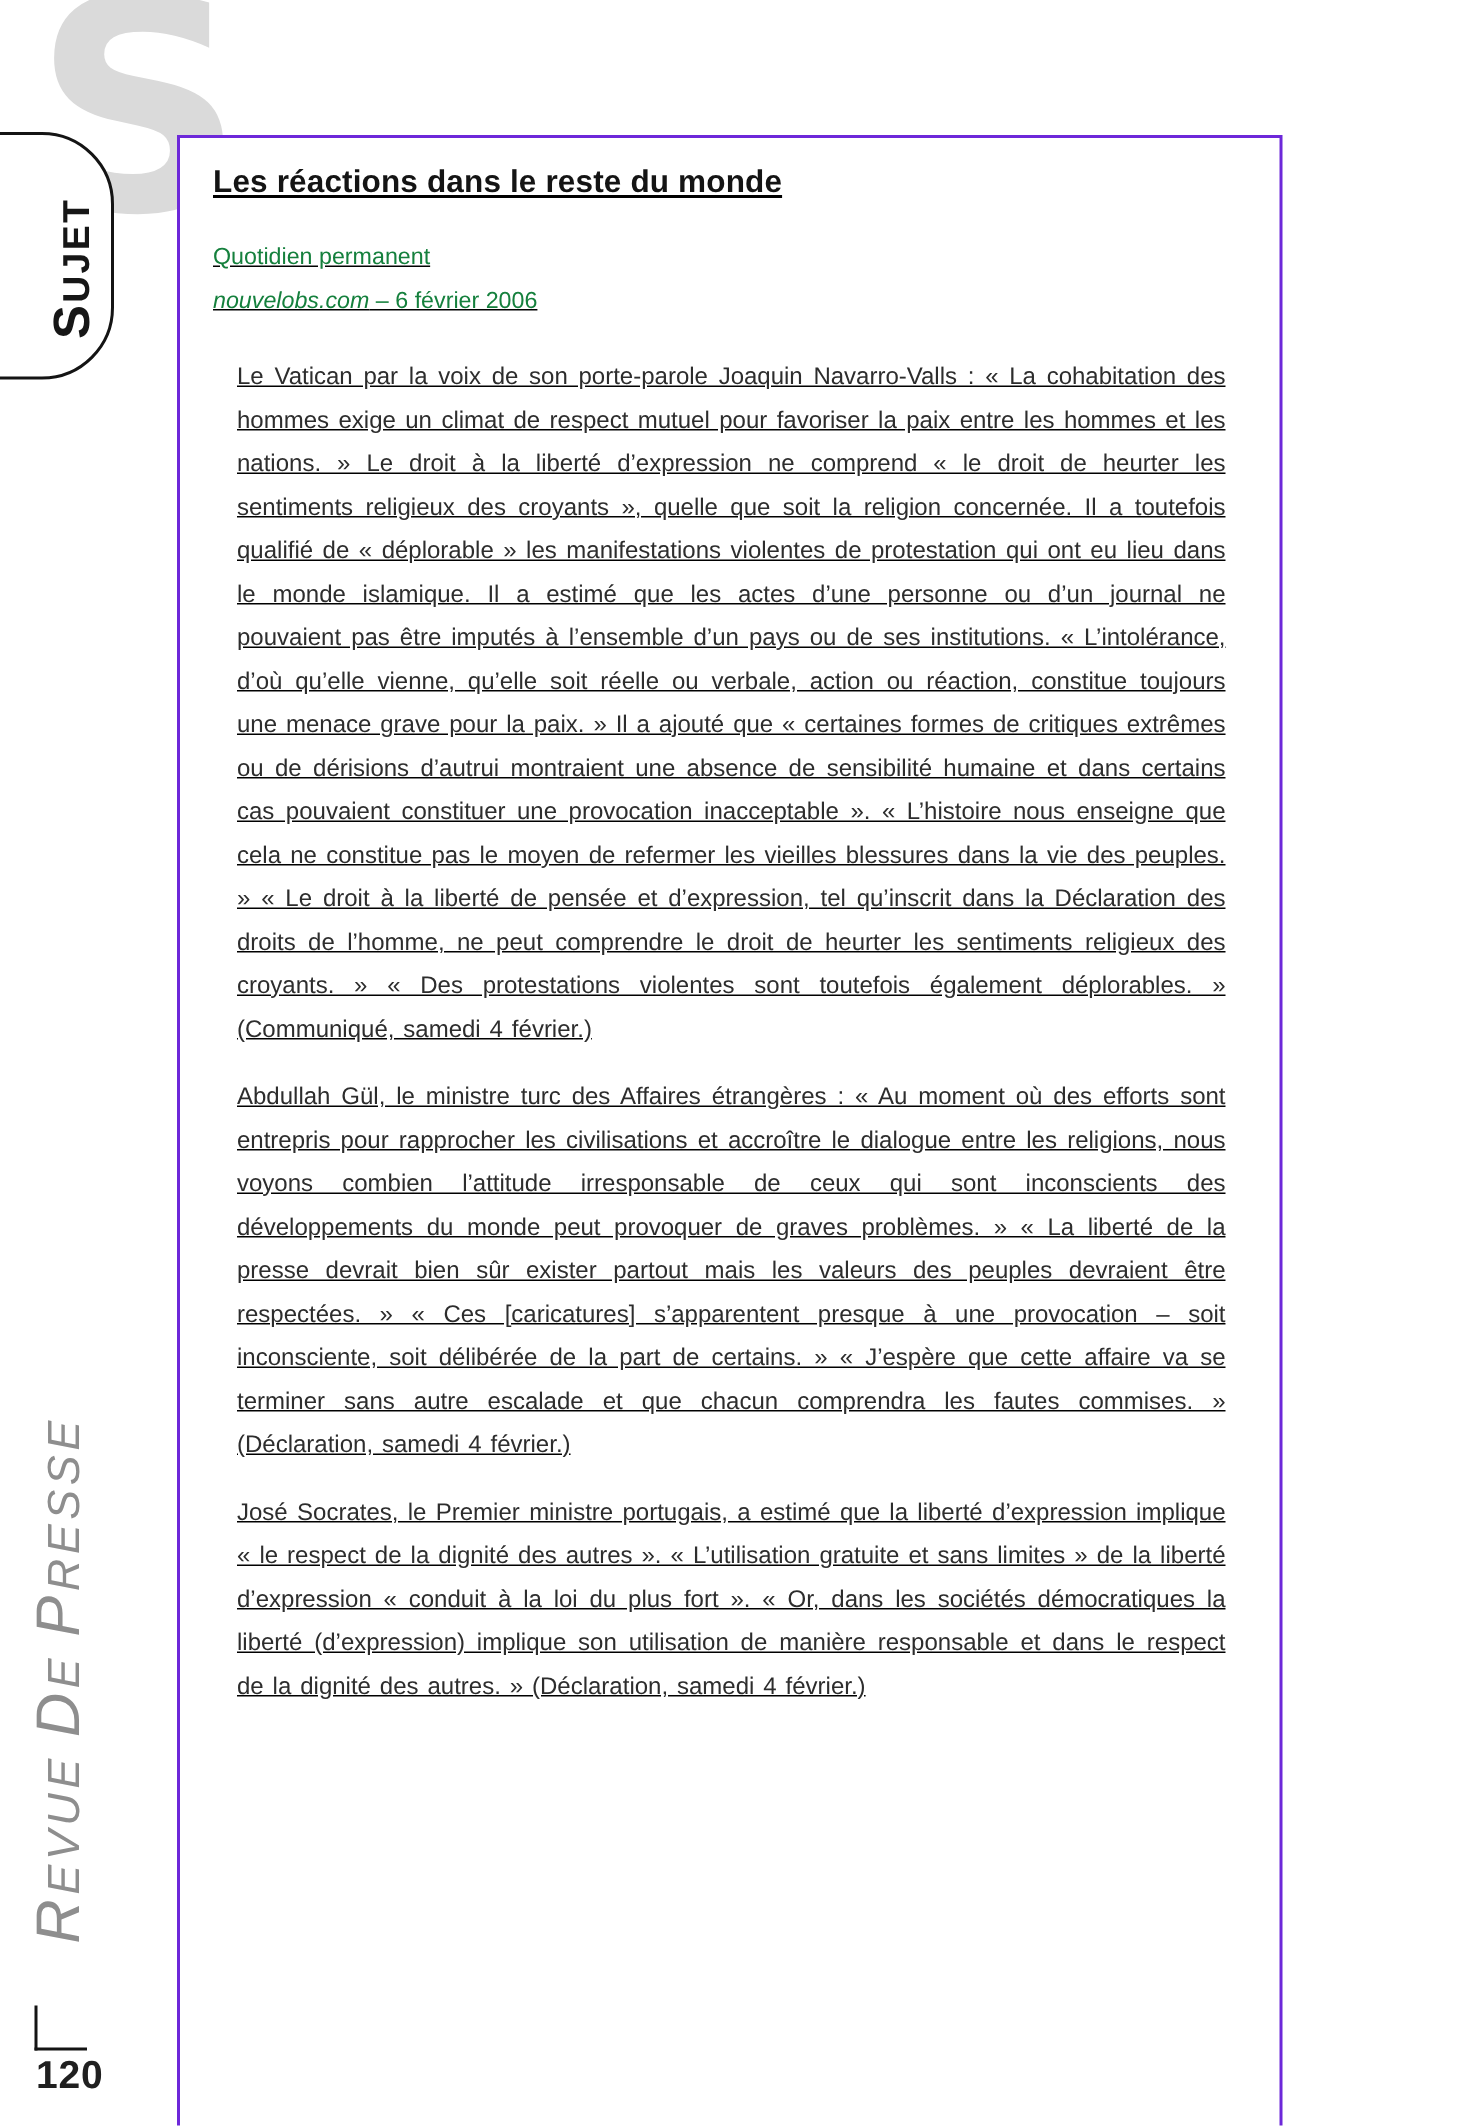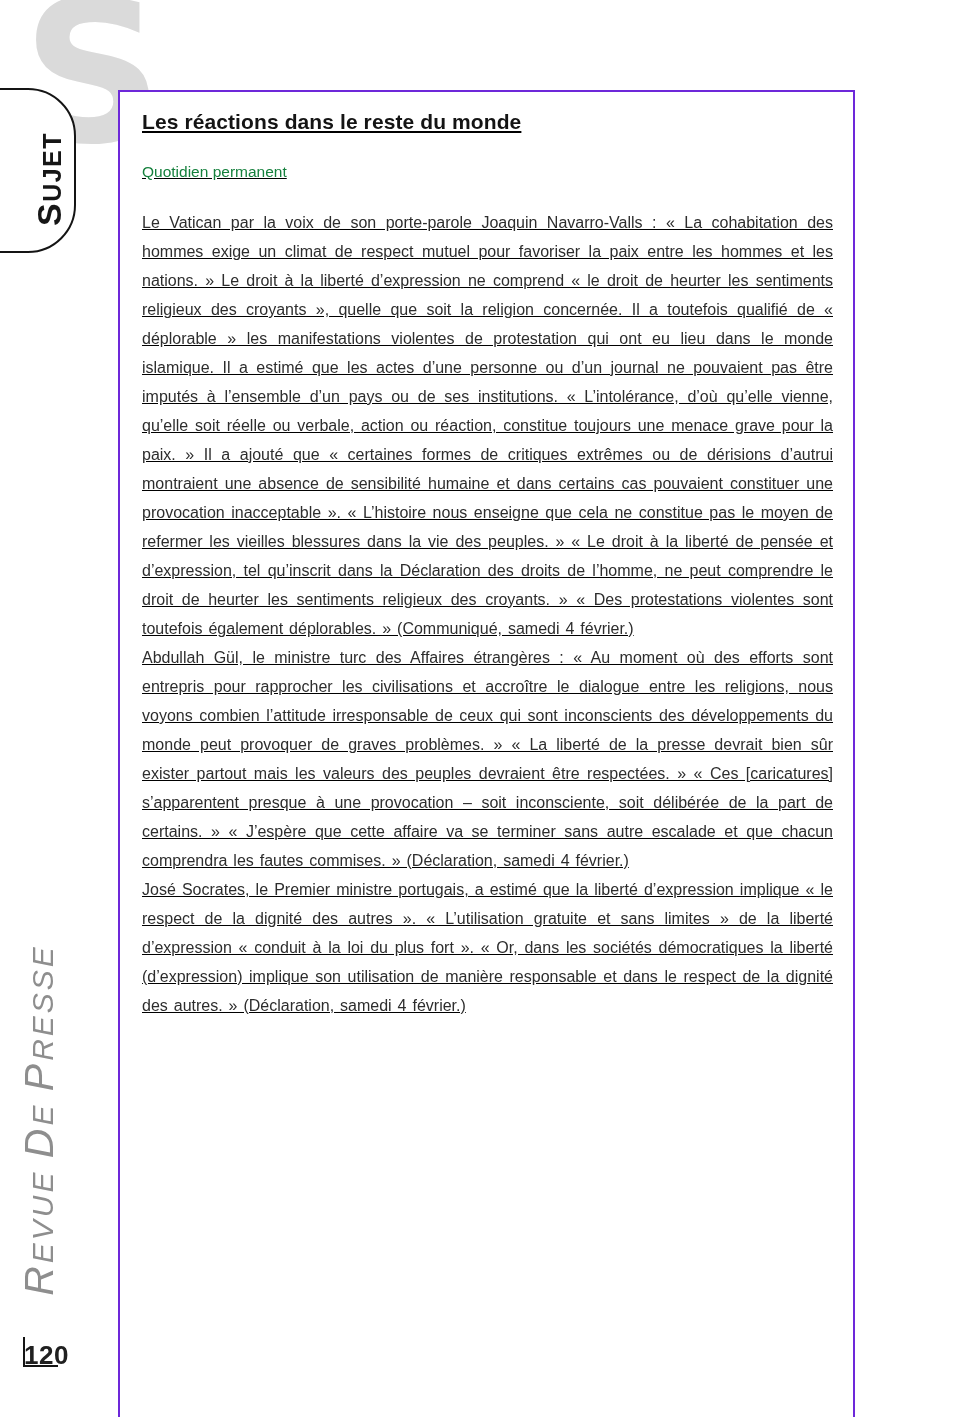--- a/index.html
+++ b/index.html
@@ -51,57 +51,58 @@
     color: #15803d; line-height: 29px;
   }
   .it { font-style: italic; }
   .intro {
     margin: 27px 0 0 0;
     font-weight: bold; font-size: 16.5px; line-height: 32px;
     text-align: justify; color: #1f1f1f; word-spacing: 3px;
   }
   .body-text { margin-top: 22px; }
   .body-text p {
-    margin: 0; font-size: 16px; line-height: 29px;
+    margin: 16px; font-size: 16px; line-height: 29px;
     text-align: justify; color: #2d2d2d; word-spacing: 1.5px;
   }
   .revue {
     position: absolute; left: 39px; top: 1120px;
     transform: translate(-50%, -50%) rotate(-90deg);
     white-space: nowrap;
     color: #8e8e8e; font-style: italic;
     font-size: 30px; letter-spacing: 3px;
     z-index: 1;
   }
   .revue .big { font-size: 41px; }
   .corner-mark {
     position: absolute; left: 23px; top: 1337px;
     width: 33px; height: 28px;
     border-left: 2.5px solid #141414;
     border-bottom: 2.5px solid #141414;
   }
   .page-number {
-    position: absolute; left: 24px; top: 1340px;
+    position: absolute; left: 24px; top: 1368px;
     font-size: 26px; font-weight: bold;
     color: #202020; letter-spacing: 0.5px;
   }
 </style>
 </head>
 <body>
 
 <div class="watermark-s">S</div>
 
 <div class="sujet-tab">
   <div class="sujet-text"><span class="initial">S</span><span>UJET</span></div>
 </div>
 
 <div class="article-box">
   <h1 class="title">Les réactions dans le reste du monde</h1>
   <div class="source">
     <div>Quotidien permanent</div>
+    <div><span class="it">nouvelobs.com</span><span> – 6 février 2006</span></div>
   </div>
   <div class="body-text">
     <p>Le Vatican par la voix de son porte-parole Joaquin Navarro-Valls : « La cohabitation des hommes exige un climat de respect mutuel pour favoriser la paix entre les hommes et les nations. » Le droit à la liberté d’expression ne comprend « le droit de heurter les sentiments religieux des croyants », quelle que soit la religion concernée. Il a toutefois qualifié de « déplorable » les manifestations violentes de protestation qui ont eu lieu dans le monde islamique. Il a estimé que les actes d’une personne ou d’un journal ne pouvaient pas être imputés à l’ensemble d’un pays ou de ses institutions. « L’intolérance, d’où qu’elle vienne, qu’elle soit réelle ou verbale, action ou réaction, constitue toujours une menace grave pour la paix. » Il a ajouté que « certaines formes de critiques extrêmes ou de dérisions d’autrui montraient une absence de sensibilité humaine et dans certains cas pouvaient constituer une provocation inacceptable ». « L’histoire nous enseigne que cela ne constitue pas le moyen de refermer les vieilles blessures dans la vie des peuples. » « Le droit à la liberté de pensée et d’expression, tel qu’inscrit dans la Déclaration des droits de l’homme, ne peut comprendre le droit de heurter les sentiments religieux des croyants. » « Des protestations violentes sont toutefois également déplorables. » (Communiqué, samedi 4 février.)</p>
     <p>Abdullah Gül, le ministre turc des Affaires étrangères : « Au moment où des efforts sont entrepris pour rapprocher les civilisations et accroître le dialogue entre les religions, nous voyons combien l’attitude irresponsable de ceux qui sont inconscients des développements du monde peut provoquer de graves problèmes. » « La liberté de la presse devrait bien sûr exister partout mais les valeurs des peuples devraient être respectées. » « Ces [caricatures] s’apparentent presque à une provocation – soit inconsciente, soit délibérée de la part de certains. » « J’espère que cette affaire va se terminer sans autre escalade et que chacun comprendra les fautes commises. » (Déclaration, samedi 4 février.)</p>
     <p>José Socrates, le Premier ministre portugais, a estimé que la liberté d’expression implique « le respect de la dignité des autres ». « L’utilisation gratuite et sans limites » de la liberté d’expression « conduit à la loi du plus fort ». « Or, dans les sociétés démocratiques la liberté (d’expression) implique son utilisation de manière responsable et dans le respect de la dignité des autres. » (Déclaration, samedi 4 février.)</p>
   </div>
 </div>
 
 <div class="revue"><span class="big">R</span><span>EVUE</span>&nbsp;<span class="big">D</span><span>E</span>&nbsp;<span class="big">P</span><span>RESSE</span></div>
 

